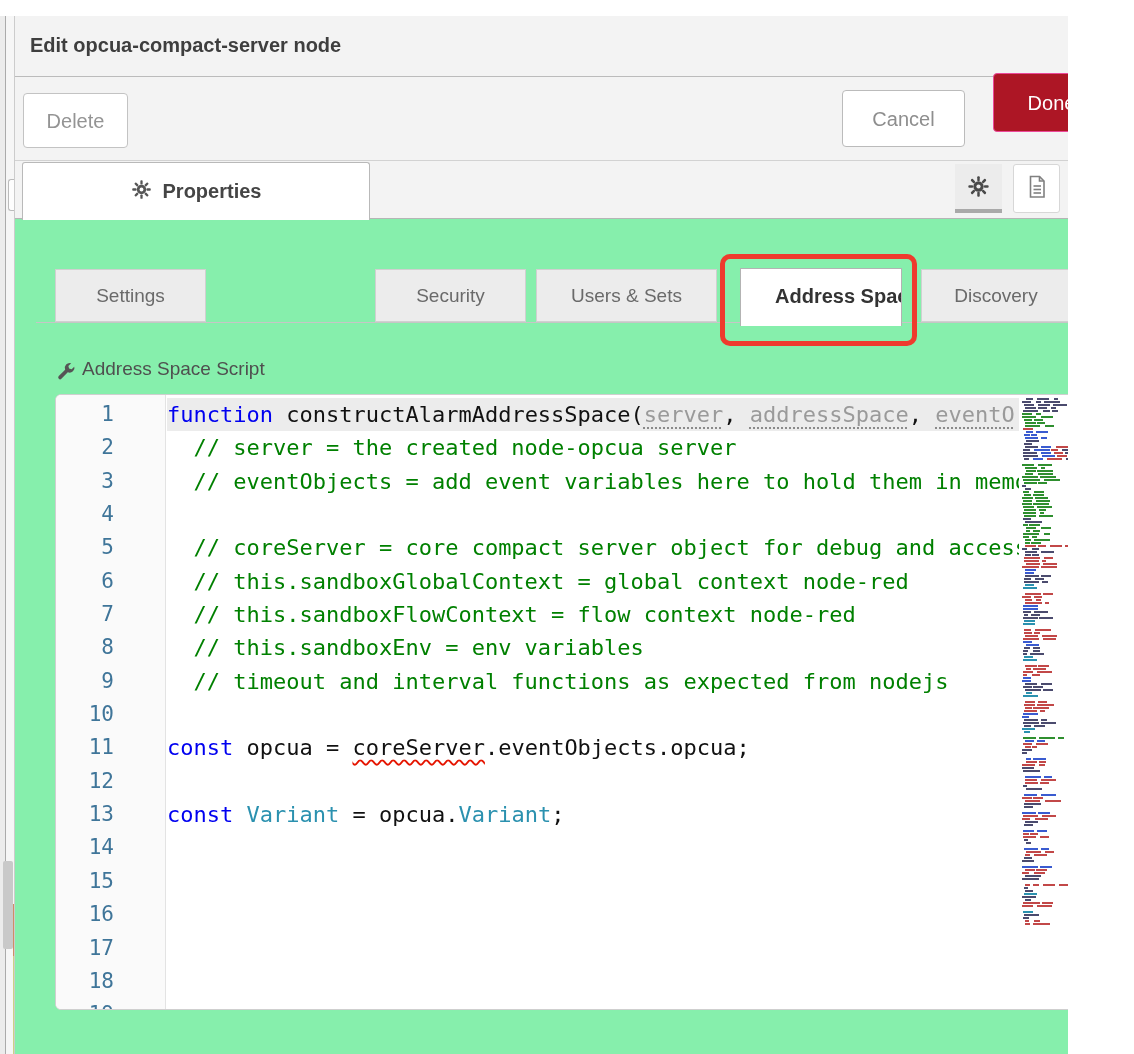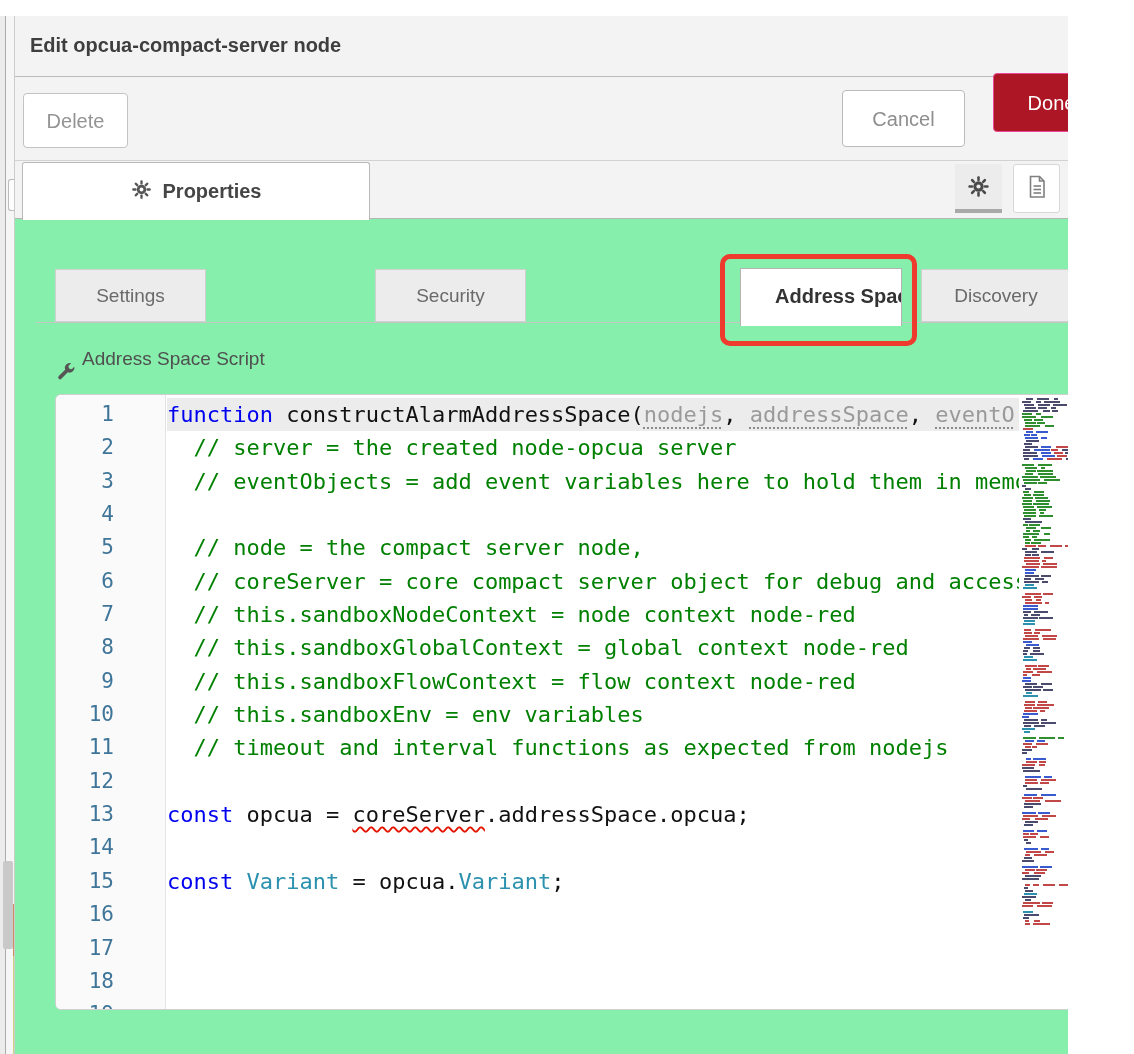--- a/index.html
+++ b/index.html
@@ -48,21 +48,21 @@
   .t3{left:536px;width:181px;}
   .t5{left:921px;width:150px;}
   .ntab-active{position:absolute;left:740px;top:252px;width:162px;height:58px;box-sizing:border-box;background:#fff;
         border:1px solid #b3b3b3;border-bottom:none;color:#333;font-size:20px;font-weight:bold;
         line-height:55px;padding-left:34px;overflow:hidden;white-space:nowrap;z-index:5;cursor:pointer;}
   .tabs-baseline{position:absolute;left:36px;top:306px;width:1065px;height:1px;background:#c6c6c6;}
   .highlight-box{position:absolute;left:720px;top:238px;width:197px;height:92px;box-sizing:border-box;
         border:5px solid #ee3b2d;border-radius:10px;z-index:20;}
 
   
-  .section-label{position:absolute;left:82px;top:332px;font-size:19px;color:#4f4f4f;}
+  .section-label{position:absolute;left:82px;top:342px;font-size:19px;color:#4f4f4f;}
   .wrench{position:absolute;left:55px;top:344px;}
 
   
   .editor{position:absolute;left:55px;top:378px;width:1046px;height:616px;box-sizing:border-box;
           border:1px solid #cfcfcf;border-radius:6px;background:#fff;overflow:hidden;}
   .gutter{position:absolute;left:0;top:0;width:110px;height:616px;background:#fafafa;border-right:1px solid #e3e3e3;box-sizing:border-box;}
   .gutter-inner{position:absolute;left:0;top:3px;width:110px;}
   .gl{height:33.35px;line-height:33.35px;text-align:right;padding-right:52px;box-sizing:border-box;
       font-family:"DejaVu Sans Mono",monospace;font-size:21px;color:#3f7599;}
   .codearea{position:absolute;left:111px;top:3px;width:852px;height:613px;overflow:hidden;}
@@ -165,20 +165,21 @@
         <rect x="19" y="2" width="5" height="5" fill="#808080" stroke="none"></rect>
         <rect x="2" y="19" width="5" height="5" fill="#808080" stroke="none"></rect>
         <rect x="19" y="19" width="5" height="5" fill="#808080" stroke="none"></rect>
       </svg>
     </span>
   </div>
 
   <div class="tabs-baseline"></div>
   <div class="ntab t0">Settings</div>
   <div class="ntab t2">Security</div>
+  <div class="ntab t3">Users &amp; Sets</div>
   <div class="ntab-active">Address Space</div>
   <div class="ntab t5">Discovery</div>
   <div class="highlight-box"></div>
 
   <span class="wrench">
     <svg width="21" height="21" viewBox="0 0 24 24" fill="#555">
       <path d="M22 7.2a5.6 5.6 0 0 1-7.4 6.9L7.3 21.4a2.1 2.1 0 0 1-3-3l7.3-7.3A5.6 5.6 0 0 1 18.5 3.7l-3.2 3.2.8 2.9 2.9.8 3-3z"></path>
     </svg>
   </span>
   <div class="section-label">Address Space Script</div>
@@ -201,33 +202,31 @@
           <div class="gl">13</div>
           <div class="gl">14</div>
           <div class="gl">15</div>
           <div class="gl">16</div>
           <div class="gl">17</div>
           <div class="gl">18</div>
           <div class="gl">19</div>
         </div>
     </div>
     <div class="codearea">
-        <div class="cl active"><span class="kw">function</span><span class="pl"> constructAlarmAddressSpace(</span><span class="pm">nodejs</span><span class="pl">, </span><span class="pm">addressSpace</span><span class="pl">, </span><span class="pm">eventO</span></div>
+        <div class="cl active"><span class="kw">function</span><span class="pl"> constructAlarmAddressSpace(</span><span class="pm">server</span><span class="pl">, </span><span class="pm">addressSpace</span><span class="pl">, </span><span class="pm">eventO</span></div>
         <div class="cl"><span class="cm">  // server = the created node-opcua server</span></div>
         <div class="cl"><span class="cm">  // eventObjects = add event variables here to hold them in memory</span></div>
         <div class="cl"></div>
-        <div class="cl"><span class="cm">  // node = the compact server node,</span></div>
         <div class="cl"><span class="cm">  // coreServer = core compact server object for debug and access</span></div>
-        <div class="cl"><span class="cm">  // this.sandboxNodeContext = node context node-red</span></div>
         <div class="cl"><span class="cm">  // this.sandboxGlobalContext = global context node-red</span></div>
         <div class="cl"><span class="cm">  // this.sandboxFlowContext = flow context node-red</span></div>
         <div class="cl"><span class="cm">  // this.sandboxEnv = env variables</span></div>
         <div class="cl"><span class="cm">  // timeout and interval functions as expected from nodejs</span></div>
         <div class="cl"></div>
-        <div class="cl"><span class="kw">const</span><span class="pl"> opcua = </span><span class="err">coreServer</span><span class="pl">.addressSpace.opcua;</span></div>
+        <div class="cl"><span class="kw">const</span><span class="pl"> opcua = </span><span class="err">coreServer</span><span class="pl">.eventObjects.opcua;</span></div>
         <div class="cl"></div>
         <div class="cl"><span class="kw">const</span><span class="pl"> </span><span class="ty">Variant</span><span class="pl"> = opcua.</span><span class="ty">Variant</span><span class="pl">;</span></div>
       </div>
     <div class="minimap">
         <div class="mrow"><span style="background: rgb(75, 75, 110); width: 7.10415px; margin-left: 4.65397px;"></span><span style="background: rgb(75, 75, 110); width: 11.9624px; margin-left: 4.70793px;"></span><span style="background: rgb(75, 75, 110); width: 4.64144px; margin-left: 4.42313px;"></span></div>
         <div class="mrow"><span style="background: rgb(75, 75, 110); width: 8.69281px; margin-left: 1.21243px;"></span><span style="background: rgb(75, 75, 110); width: 4.89419px; margin-left: 4.93575px;"></span><span style="background: rgb(75, 75, 110); width: 16.6465px; margin-left: 3.125px;"></span></div>
         <div class="mrow"><span style="background: rgb(75, 75, 110); width: 9.87415px; margin-left: 3.19136px;"></span><span style="background: rgb(75, 75, 110); width: 11.8655px; margin-left: 4.10967px;"></span><span style="background: rgb(75, 75, 110); width: 14.1376px; margin-left: 2.67231px;"></span></div>
         <div class="mrow"><span style="background: rgb(75, 75, 110); width: 10.1634px; margin-left: 4.40857px;"></span><span style="background: rgb(75, 75, 110); width: 8.71203px; margin-left: 2.92603px;"></span><span style="background: rgb(75, 75, 110); width: 5.19524px; margin-left: 3.99655px;"></span></div>
         <div class="mrow"><span style="background: rgb(75, 75, 110); width: 14.8446px; margin-left: 2.43245px;"></span><span style="background: rgb(75, 75, 110); width: 6.32504px; margin-left: 4.92705px;"></span><span style="background: rgb(75, 75, 110); width: 5.58686px; margin-left: 2.81911px;"></span></div>
         <div class="mrow"><span style="background: rgb(47, 143, 47); width: 9.93221px; margin-left: 1.43203px;"></span><span style="background: rgb(47, 143, 47); width: 5.48233px; margin-left: 3.48639px;"></span></div>

